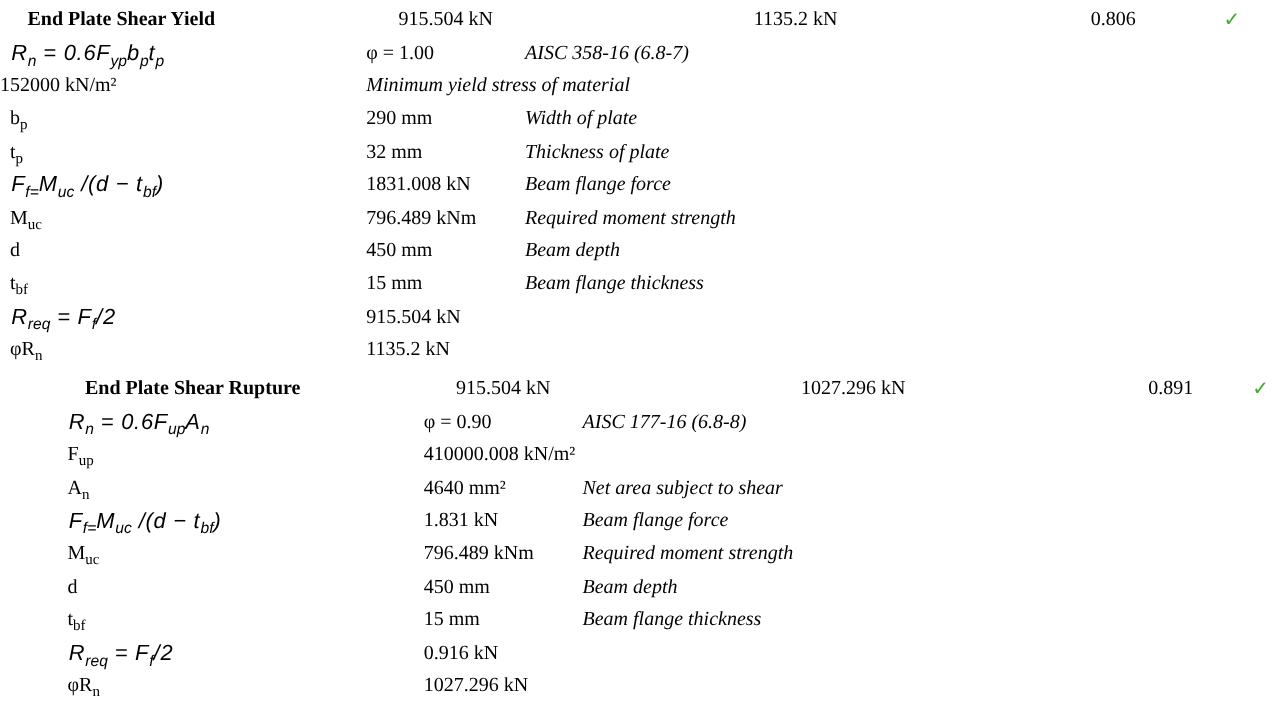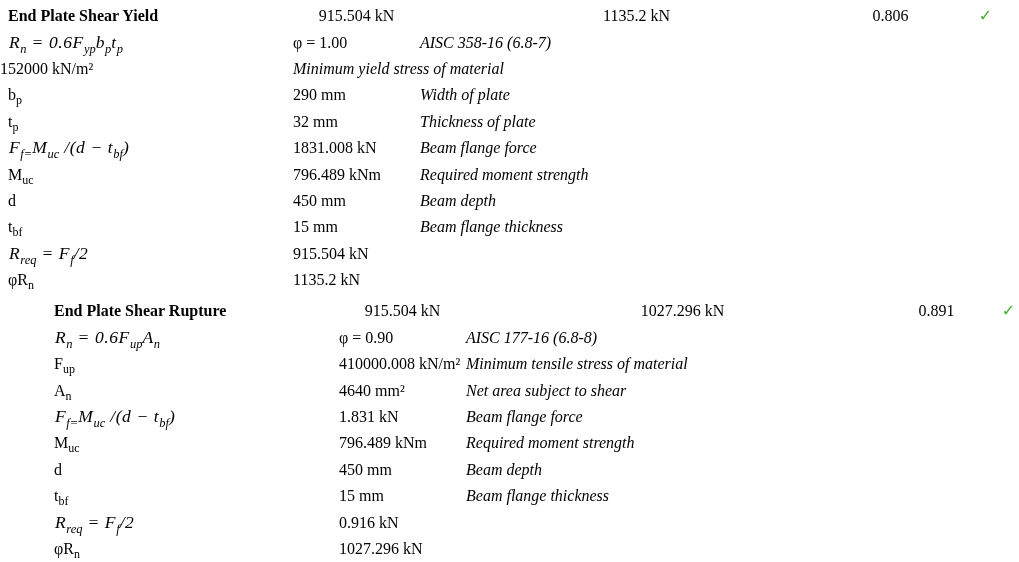--- a/index.html
+++ b/index.html
@@ -15,23 +15,23 @@
   .section + .section { margin-top: 5px; padding-left: 46px; }
   .row {
     display: grid;
     grid-template-columns: 293px 127px 433px 77px 1fr;
     align-items: center;
     height: 26.4px;
   }
   .cell { white-space: nowrap; }
   sub { line-height: 0; font-size: 12px; }
   .c-label { padding-left: 8px; }
-  .row.header .c-label { font-weight: bold; }
+  .row.header .c-label { font-weight: bold; margin-left: 14px; }
   .c-label.math {
-    font-family: Liberation Serif, serif;
+    font-family: Liberation Sans, sans-serif;
     font-style: italic;
     font-size: 17.5px;
     letter-spacing: 0.6px;
     padding-left: 9px;
   }
   .c-label.math sub { font-size: 12.5px; letter-spacing: 0; }
   .row.header .c-val { text-align: center; }
   .c-mid { font-style: italic; }
   .row.header .c-mid { font-style: normal; text-align: center; }
   .c-ratio { text-align: center; padding-right: 2px; }
@@ -135,21 +135,20 @@
       <div class="row">
         <div class="cell c-label math">R<sub>n</sub> = 0.6F<sub>up</sub>A<sub>n</sub></div>
         <div class="cell c-val">φ = 0.90</div>
         <div class="cell c-mid">AISC 177-16 (6.8-8)</div>
         <div class="cell c-ratio"></div>
         <div class="cell c-check"></div>
       </div>
       <div class="row">
         <div class="cell c-label">F<sub>up</sub></div>
         <div class="cell c-val">410000.008 kN/m²</div>
-        <div class="cell c-mid">Minimum tensile stress of material</div>
         <div class="cell c-ratio"></div>
         <div class="cell c-check"></div>
       </div>
       <div class="row">
         <div class="cell c-label">A<sub>n</sub></div>
         <div class="cell c-val">4640 mm²</div>
         <div class="cell c-mid">Net area subject to shear</div>
         <div class="cell c-ratio"></div>
         <div class="cell c-check"></div>
       </div>

